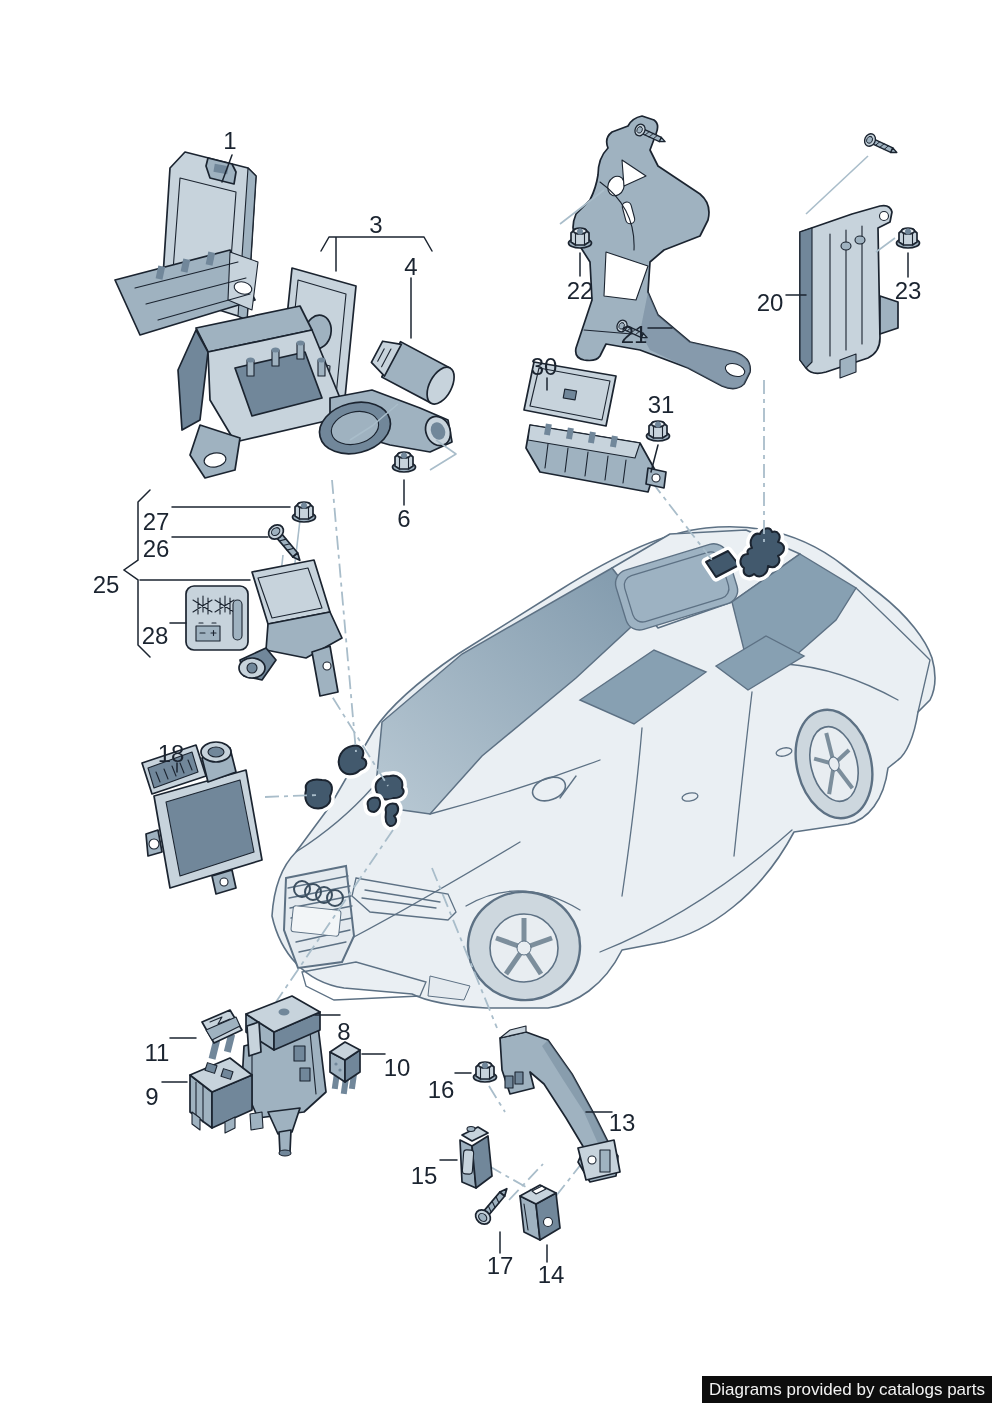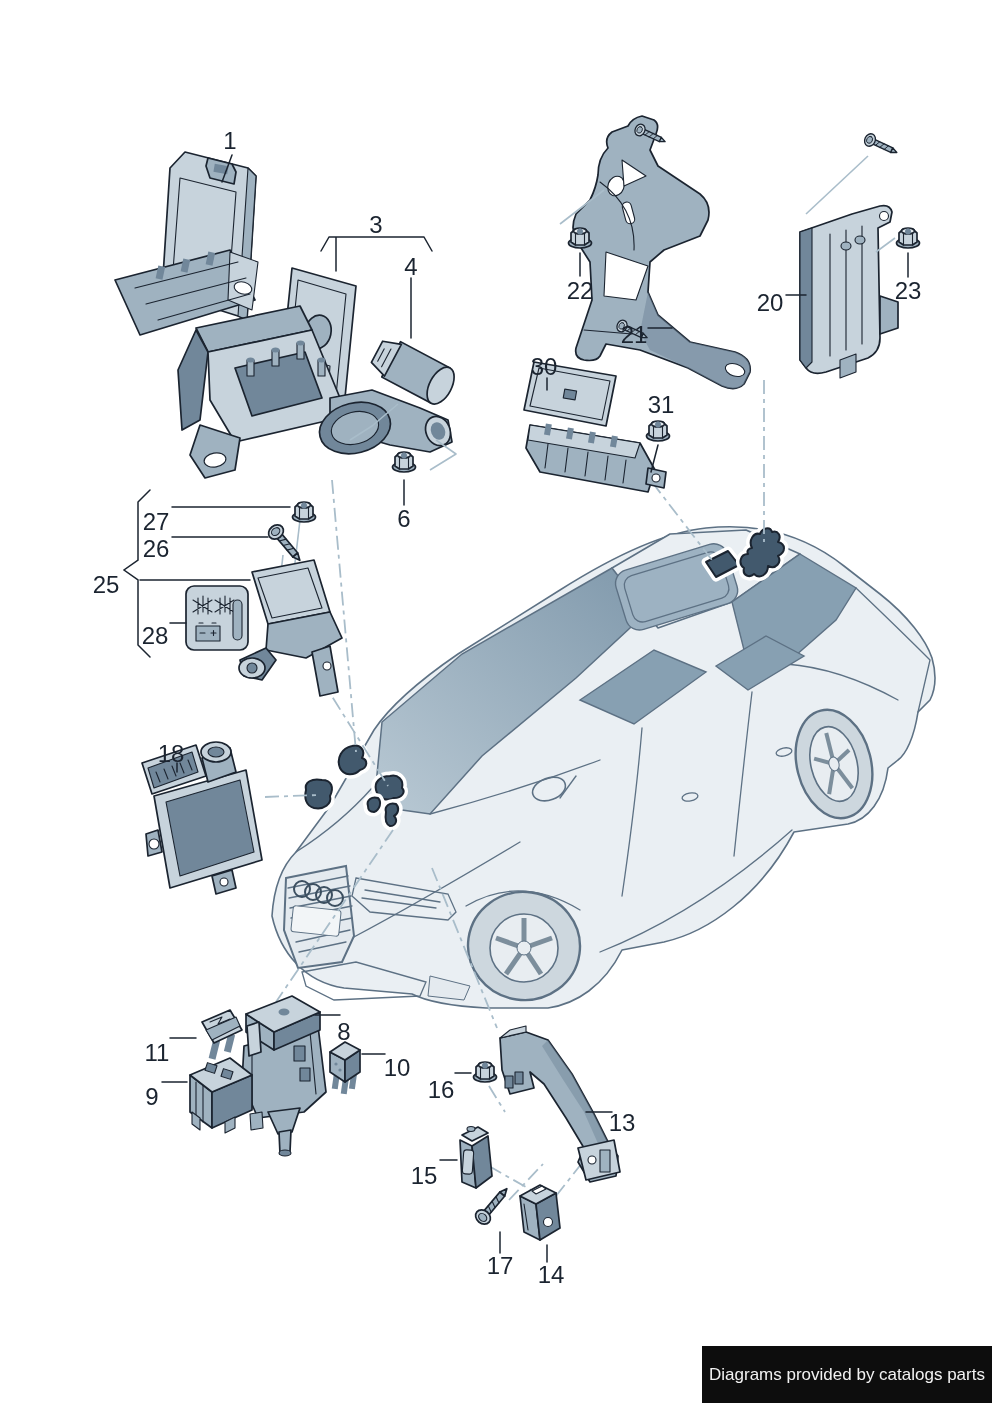--- a/index.html
+++ b/index.html
@@ -17,21 +17,21 @@
   .cb{fill:var(--car-body,#eaeff3);stroke:var(--car-line,#5d7184);stroke-width:1.6;stroke-linejoin:round;}
   .cl{stroke:var(--car-line,#5d7184);fill:none;stroke-width:1.3;stroke-linecap:round;}
   .gl{fill:var(--glass,#9db2c2);stroke:var(--car-line,#5d7184);stroke-width:1.4;}
   .gld{fill:var(--glass-dark,#87a0b2);stroke:var(--car-line,#5d7184);stroke-width:1.4;}
   .patch{fill:var(--patch,#42596d);stroke:var(--ink,#1b2430);stroke-width:2;stroke-linejoin:round;}
   .halo{fill:#ffffff;stroke:#ffffff;stroke-width:9;stroke-linejoin:round;}
   .dash{stroke:var(--leader,#a9bdca);stroke-width:1.8;fill:none;stroke-dasharray:14 5 4 5;}
   .lt{stroke:var(--leader,#a9bdca);stroke-width:1.6;fill:none;stroke-linejoin:round;}
   .call{stroke:var(--ink,#1b2430);stroke-width:1.5;fill:none;stroke-linecap:round;}
   .num{font-family:"Liberation Sans",sans-serif;font-size:24px;fill:var(--ink,#1b2430);text-anchor:middle;}
-  .footer{position:absolute;right:0;bottom:0;width:290px;height:57px;background:var(--footer-bg,#0d0d0d);
+  .footer{position:absolute;right:0;bottom:0;width:290px;height:27px;background:var(--footer-bg,#0d0d0d);
           display:flex;align-items:center;justify-content:center;}
   .footer span{font-family:"Liberation Sans",sans-serif;font-size:17px;color:var(--footer-text,#f2f2f2);}
 </style>
 </head>
 <body>
 
 <div class="stage">
 <svg width="992" height="1403" viewBox="0 0 992 1403">
   <defs>
     <g id="nut">

